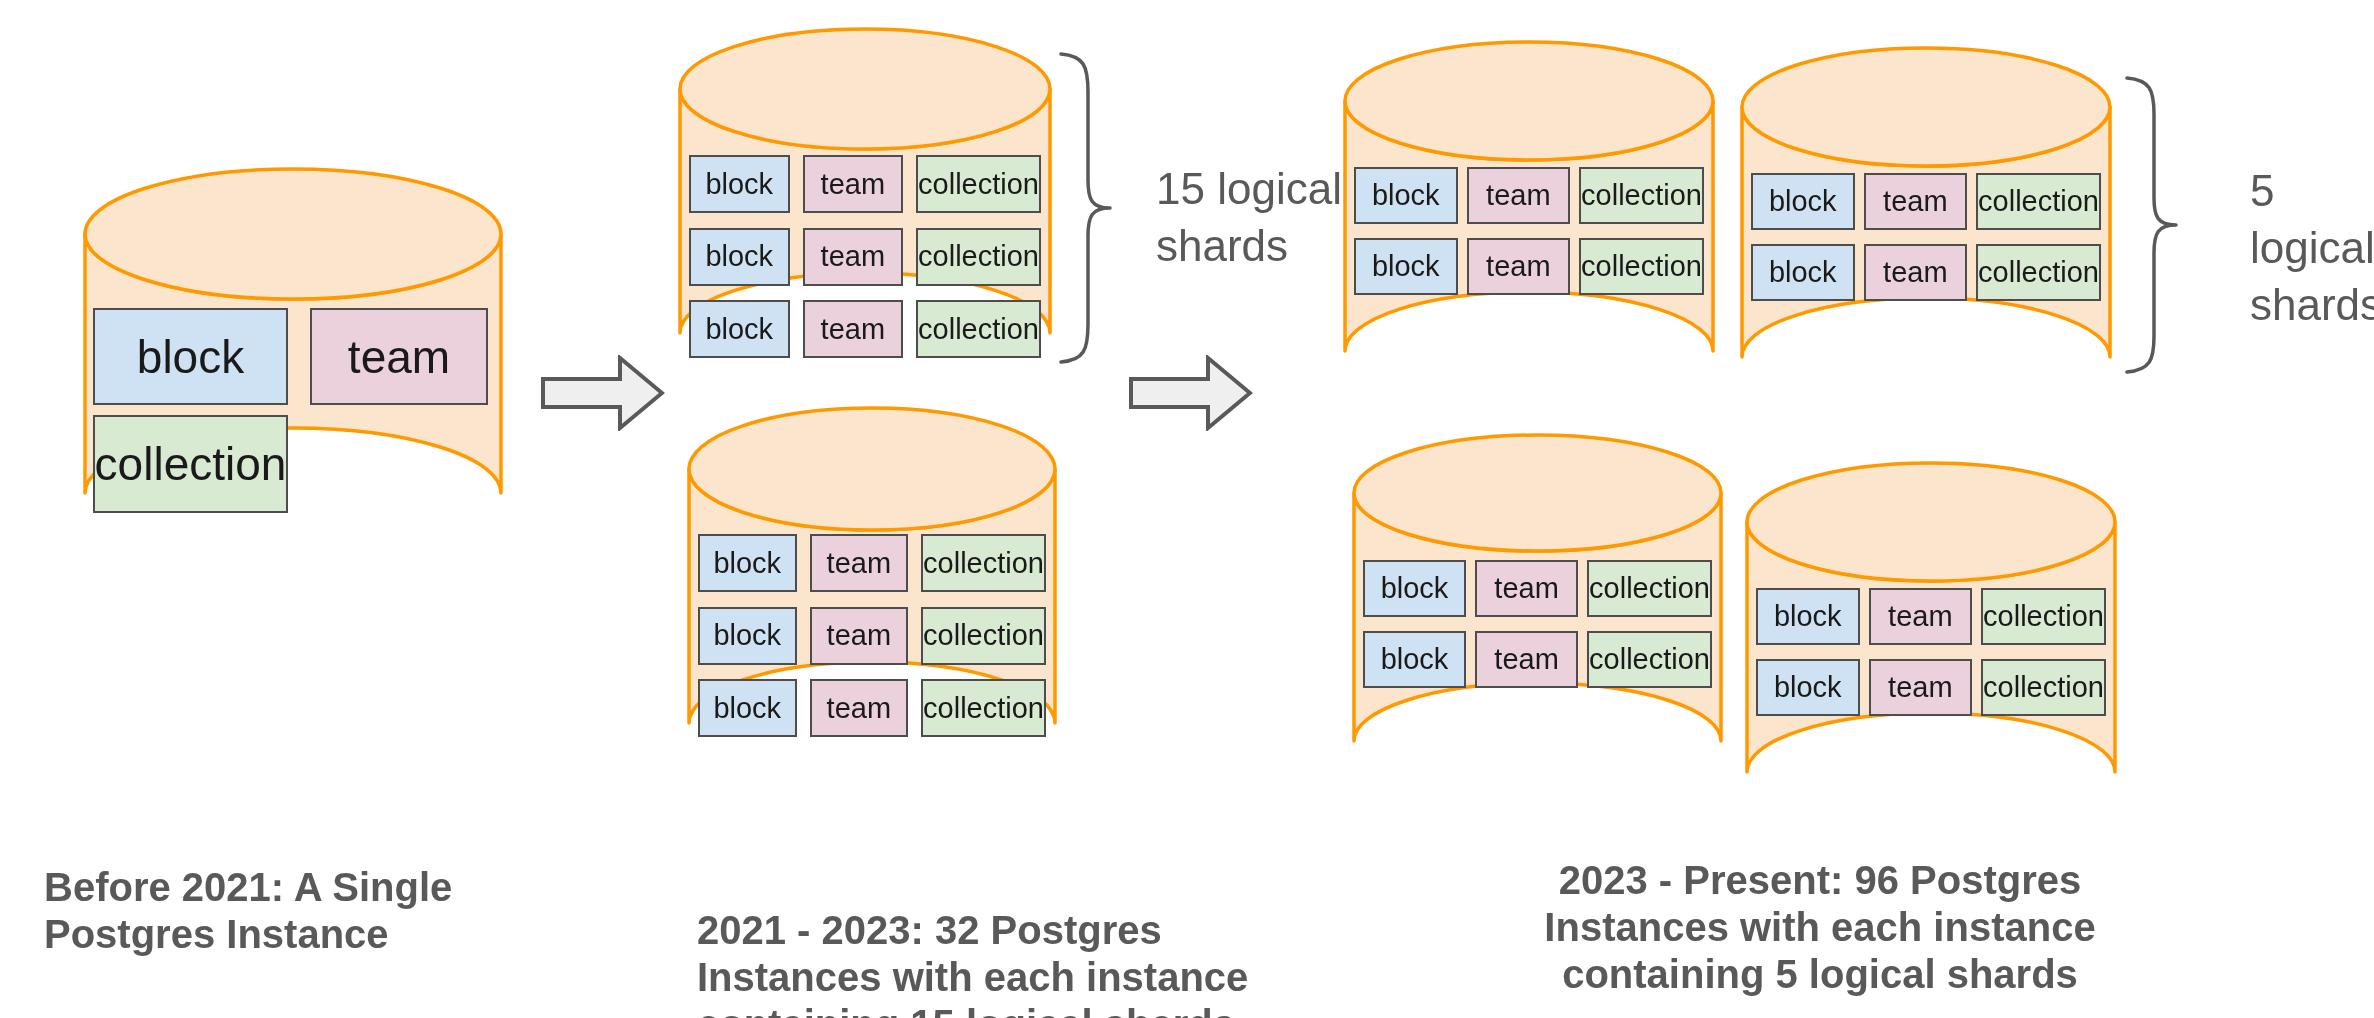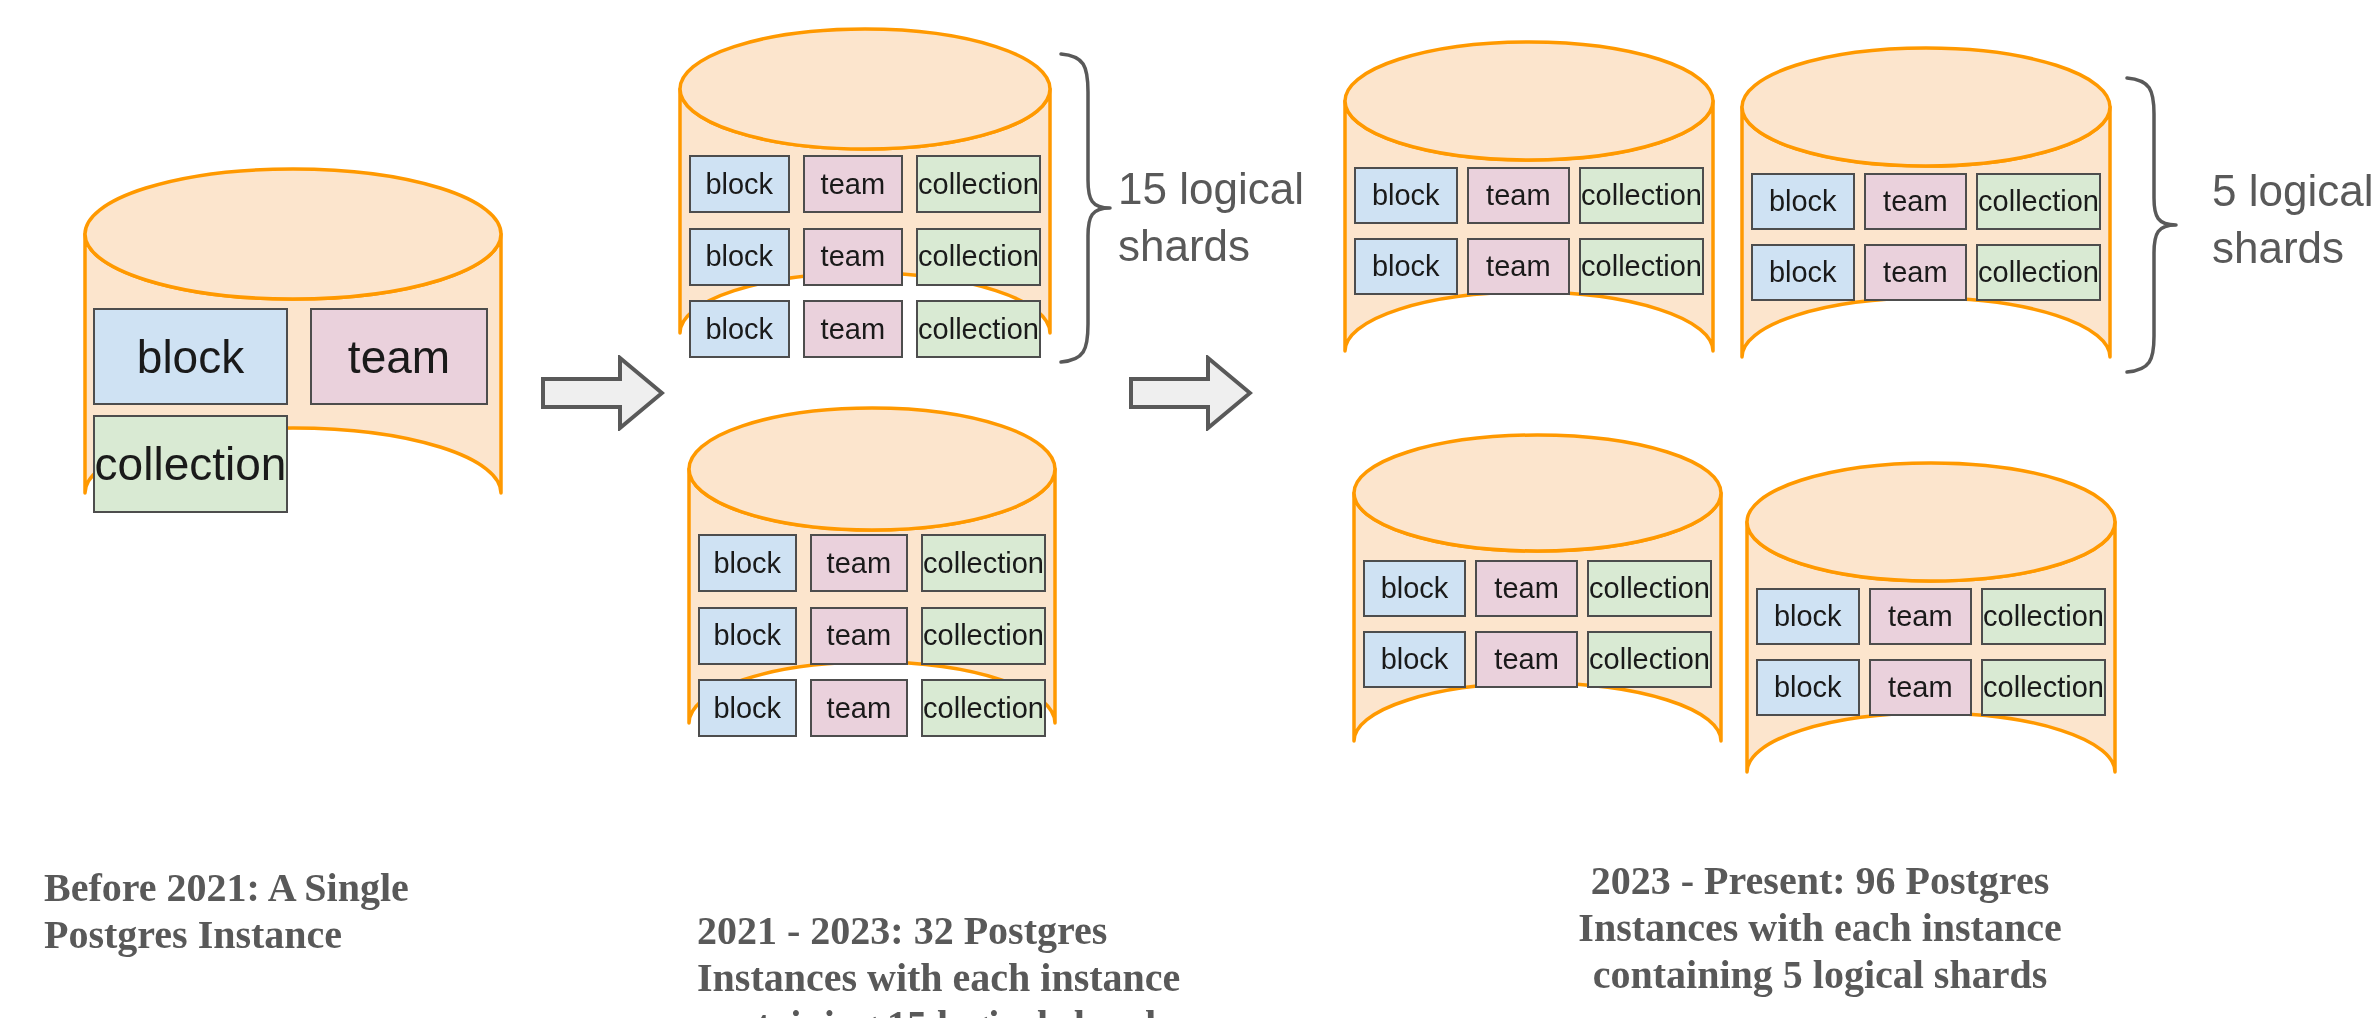--- a/index.html
+++ b/index.html
@@ -62,33 +62,33 @@
     stroke:var(--line_gray);
     stroke-width:3.5;
     stroke-linecap:round;
     stroke-linejoin:round;
   }
   .shards-note {
     position:absolute;
     font-size:44px; line-height:57px;
     color:var(--line_gray);
     white-space:pre-line;
+    margin-left:38px;
   }
   .arrow { position:absolute; }
   .arrow-path {
     fill:var(--arrow_fill);
     stroke:var(--line_gray);
     stroke-width:4;
   }
   .caption {
     position:absolute;
     font-size:40px; font-weight:bold; line-height:47px;
     color:var(--line_gray);
     white-space:pre-line;
-    font-family:Liberation Serif, serif;
   }
 </style>
 </head>
 <body>
 
 <div class="cyl" style="left:83px; top:167px; width:420px; height:393px;">
   <svg viewBox="0 0 420 393" width="420" height="393">
       <path d="M 2 67 L 2 326 A 208 65 0 0 1 418 326 L 418 67 A 208 65 0 0 1 2 67 Z" class="cyl-shape"></path>
       <ellipse cx="210" cy="67" rx="208" ry="65" class="cyl-shape"></ellipse>
     </svg>

